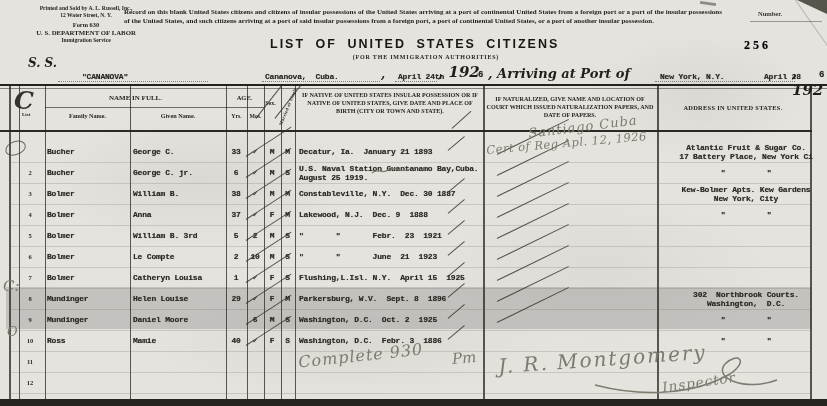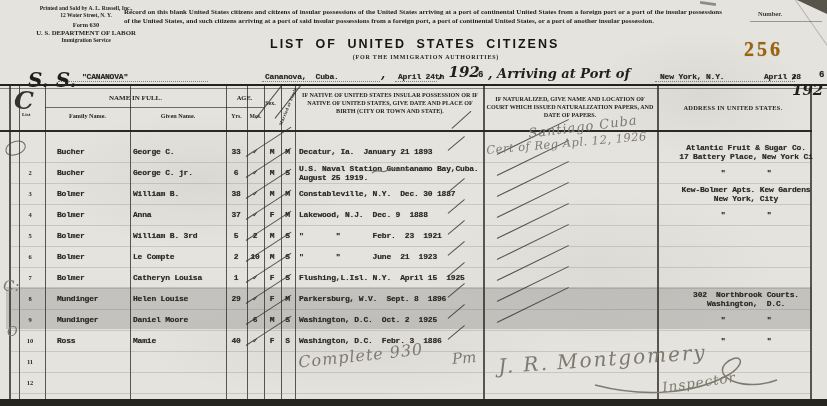--- a/index.html
+++ b/index.html
@@ -17,24 +17,24 @@
   .mast{left:10px;top:5px;width:152px;text-align:center;line-height:1.25;}
   .m-sm{font-size:5.6px;} .m-md{font-size:6.4px;margin-top:2px;} .m-lg{font-size:6.8px;}
   .record{left:92px;top:8px;width:598px;font-size:7px;line-height:1.32;text-align:justify;
           font-weight:700;color:#24231e;margin-left:32px;}
   .numlbl{left:758px;top:10px;font-size:6.5px;color:#3a3831;}
   .numline{left:750px;top:21px;width:72px;height:1px;background:rgba(60,57,50,0.45);}
   .title{left:270px;top:37px;font-family:"Liberation Sans",sans-serif;font-weight:700;
          font-size:12.5px;letter-spacing:2px;word-spacing:5px;color:#17160f;}
   .subtitle{left:303px;top:54px;width:246px;text-align:center;font-size:6px;
             letter-spacing:0.8px;}
-  .stamp{left:744px;top:38px;font-size:20px;letter-spacing:3px;color:#a16207;
+  .stamp{left:744px;top:38px;font-size:12px;letter-spacing:3px;color:#000000;
          text-shadow:0 0 1px rgba(0,0,0,0.4);}
   
-  .v-ss{left:28px;top:68px;font-size:20px;}
+  .v-ss{left:28px;top:56px;font-size:12px;}
   .v-ship{left:82px;top:72px;}
   .v-sail{left:206px;top:65px;font-size:14px;}
   .v-port{left:265px;top:72px;}
   .v-comma{left:381px;top:67px;font-size:12px;}
   .v-sdate{left:398px;top:72px;}
   .v-yr1{left:438px;top:63px;font-size:15px;}
   .v-yd1{left:478px;top:70px;font-size:9px;}
   .v-arr{left:488px;top:66px;font-size:13px;}
   .v-aport{left:660px;top:72px;}
   .v-adate{left:752px;top:72px;margin-left:12px;}
@@ -65,21 +65,21 @@
   .list-c{left:14px;top:86px;font-size:25px;font-family:"DejaVu Serif",serif;
           font-style:italic;font-weight:700;color:#35332c;z-index:3;}
   .h-list{left:22px;top:112px;font-size:5px;z-index:3;}
   
   .row{position:absolute;left:0;width:827px;height:21px;z-index:3;}
   .cell{position:absolute;top:0;height:100%;display:flex;align-items:center;}
   .col{flex-direction:column;align-items:flex-start;justify-content:center;line-height:9px;}
   .ctr2{align-items:center;}
   .ln:empty{display:none;}
   .c-no{left:18px;width:24px;justify-content:center;font-size:6.5px;color:#2c2b25;}
-  .c-family{left:47px;width:82px;padding-left:10px;}
+  .c-family{left:47px;width:82px;}
   .c-given{left:133px;width:92px;text-align:right;}
   .c-yrs{left:226px;width:20px;justify-content:center;}
   .c-mos{left:247px;width:16px;justify-content:center;}
   .c-sex{left:264px;width:16px;justify-content:center;}
   .c-ms{left:281px;width:13px;justify-content:center;}
   .c-birth{left:299px;width:182px;}
   .c-addr{left:659px;width:150px;padding-left:12px;}
   .highlight-band{left:6px;top:287px;width:806px;height:42px;
                   background:rgba(125,125,123,0.32);z-index:1;}
   

